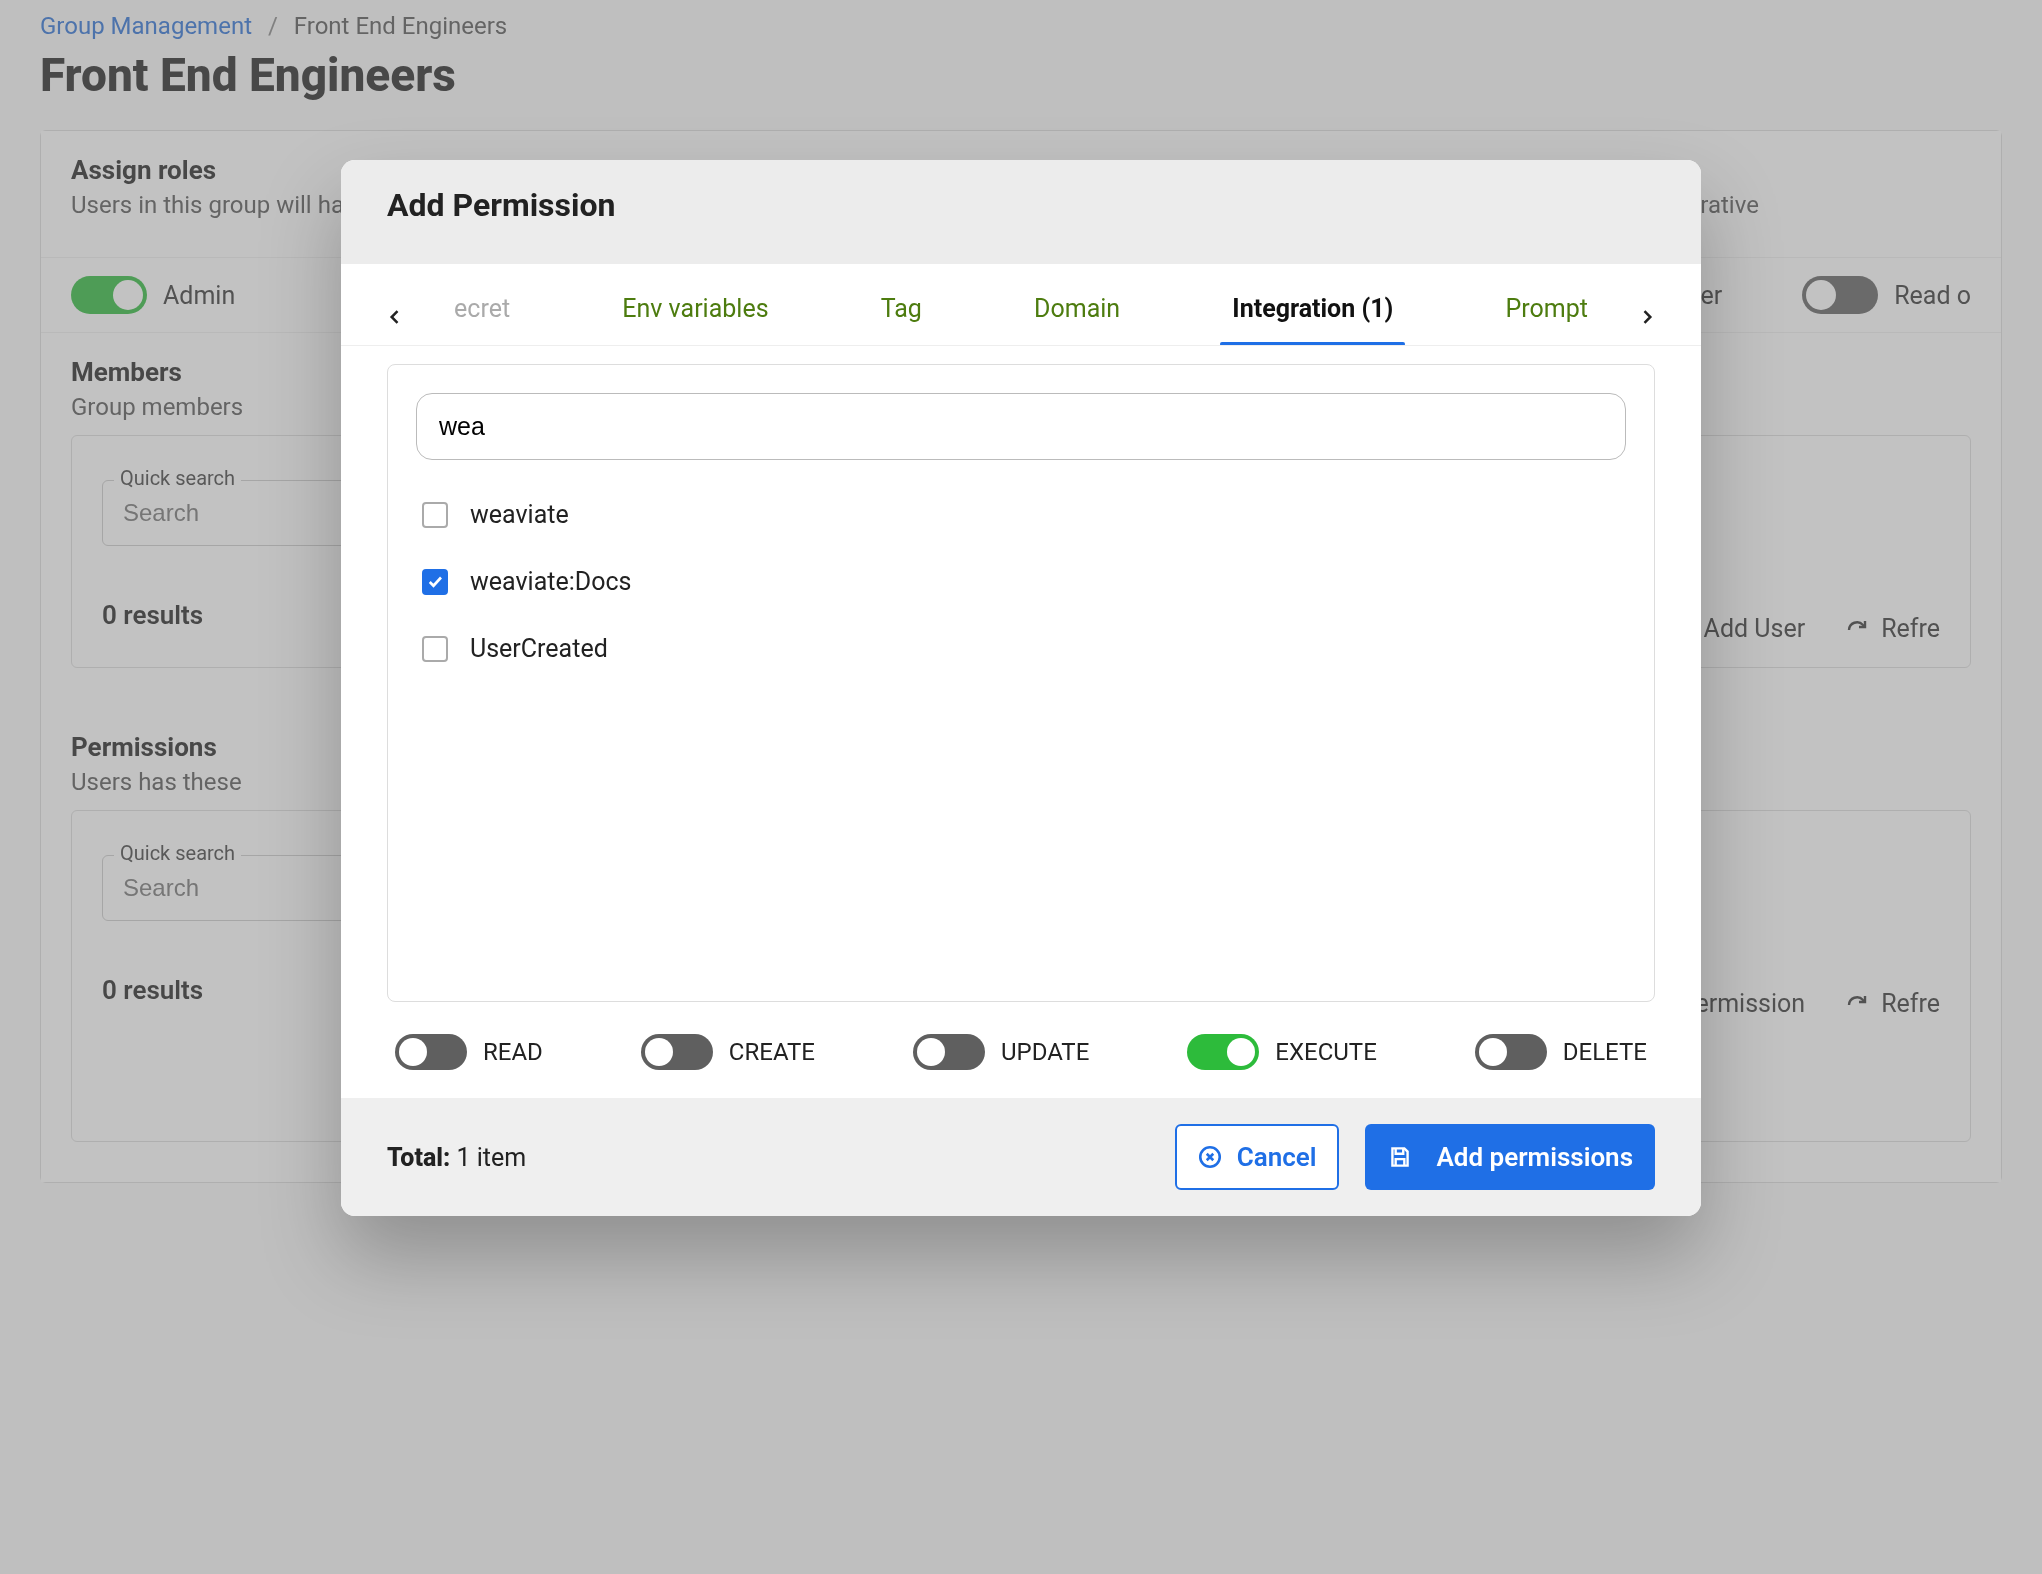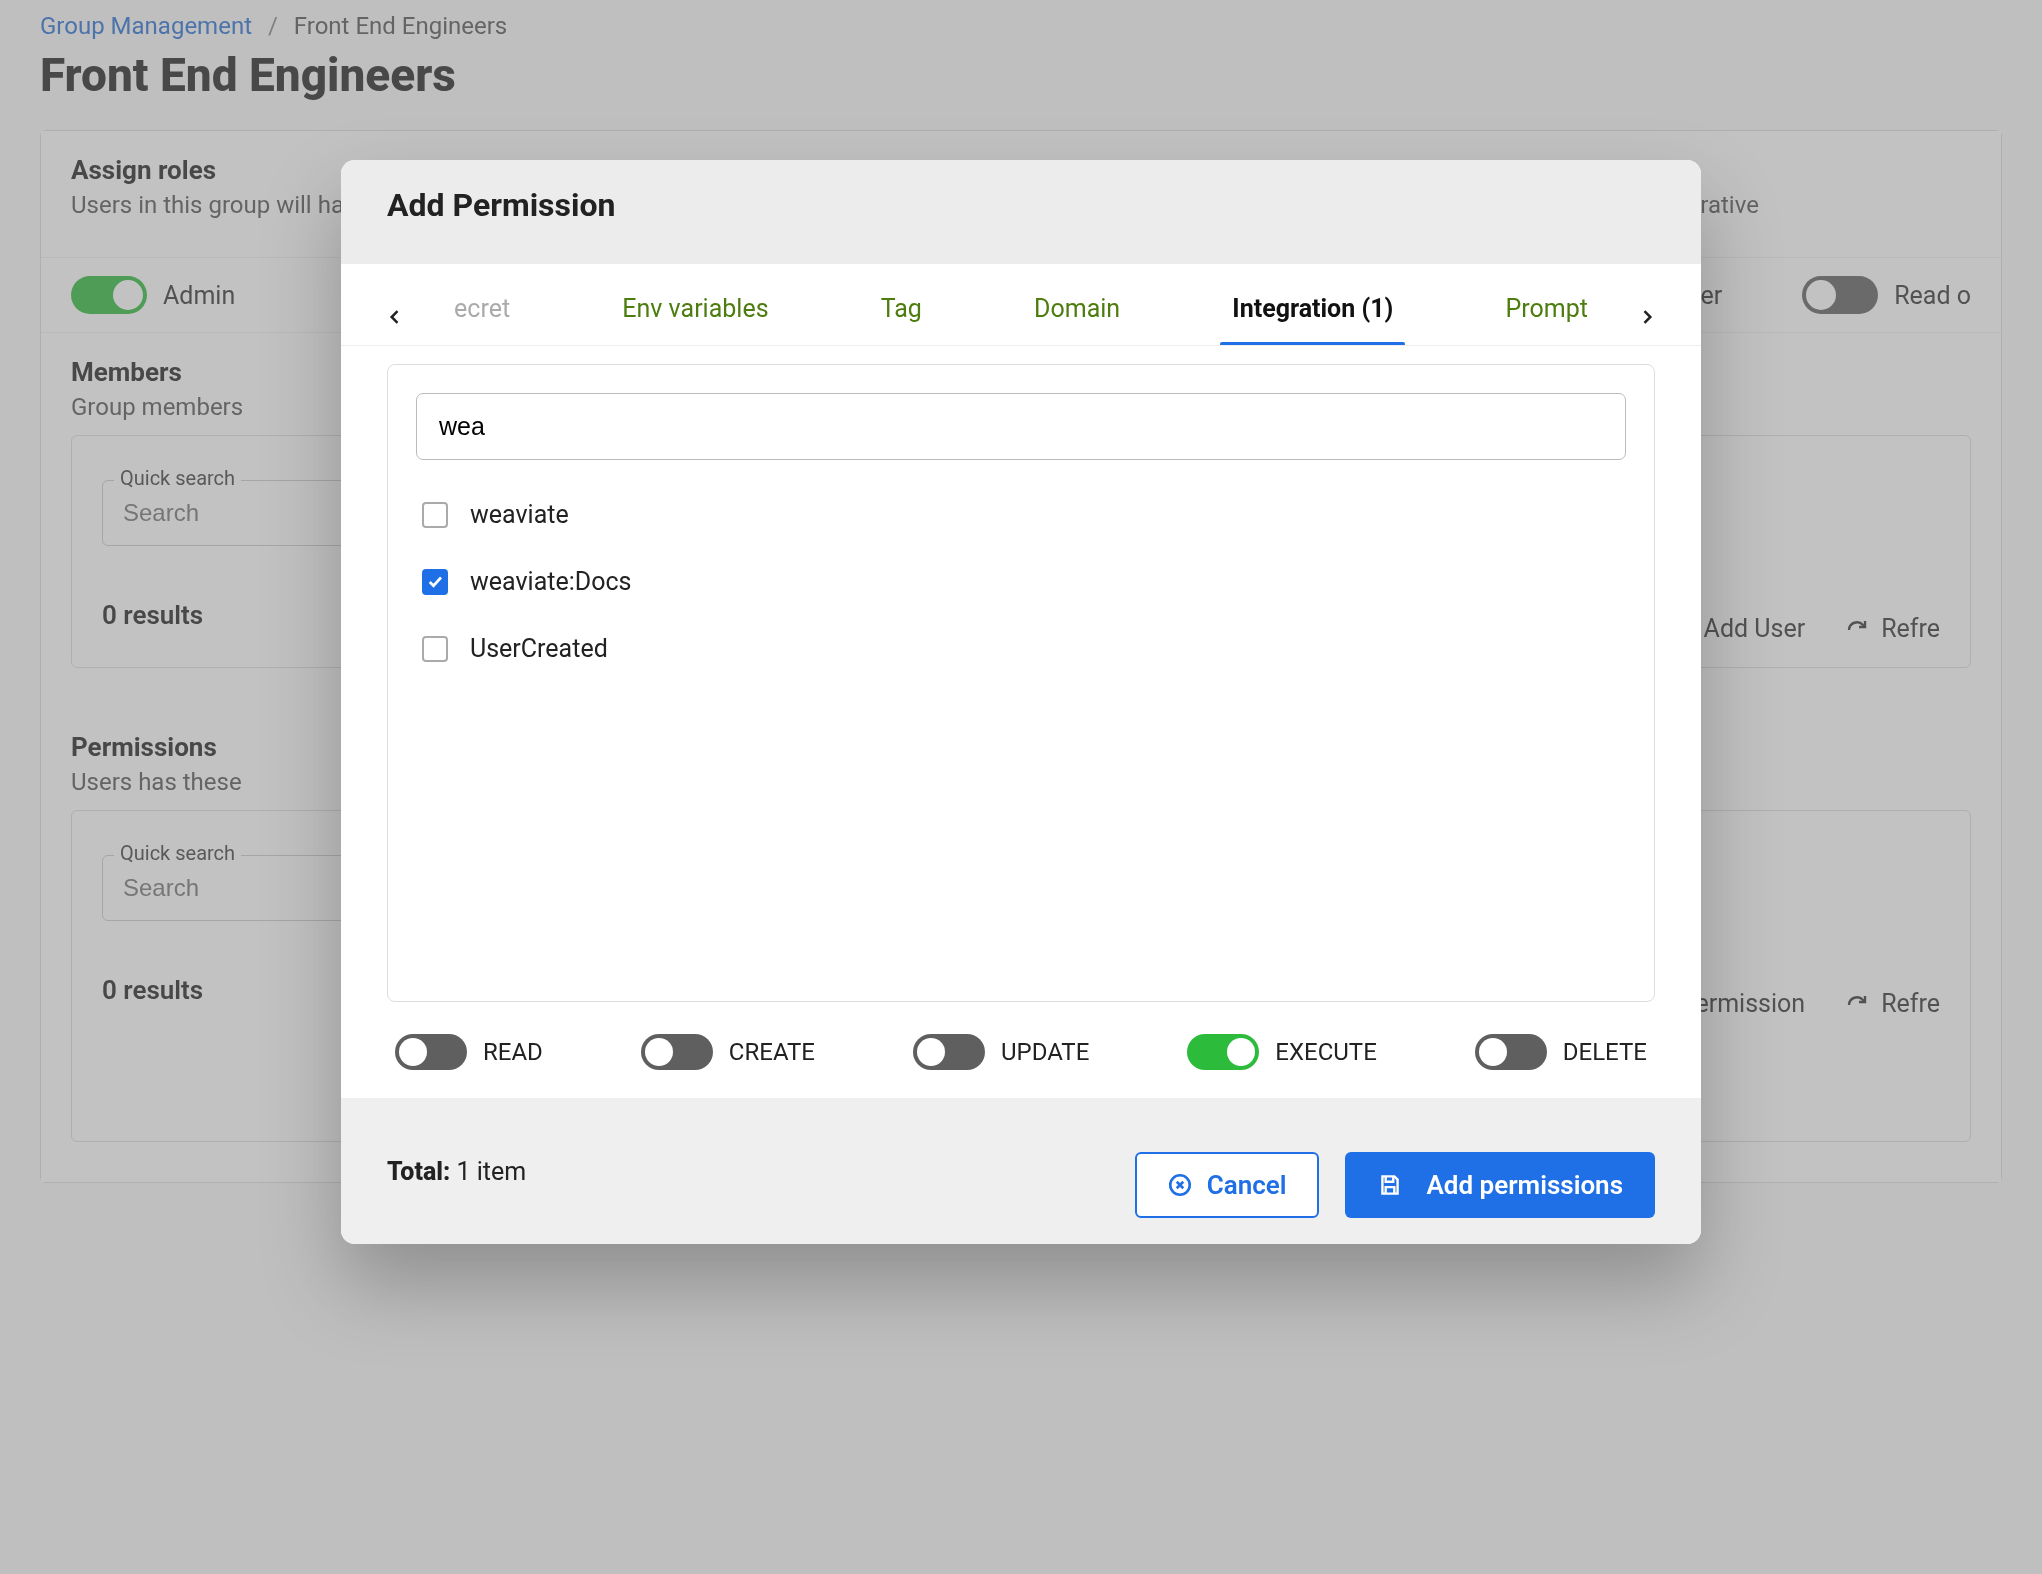--- a/index.html
+++ b/index.html
@@ -113,21 +113,21 @@
     background:#1f6fe6; border-radius:2px;
   }
   .chev { width:36px; height:36px; display:flex; align-items:center; justify-content:center; color:#333; cursor:pointer; flex:0 0 auto; }
 
   .modal-body { padding: 18px 46px 28px; }
   .body-card {
     border:1px solid #ddd; border-radius:8px; padding: 28px;
   }
   .filter-input {
     width:100%; padding: 18px 22px; font-size:25px; border:1px solid #bbb;
-    border-radius:7px; outline:none;
+    border-radius:16px; outline:none;
   }
   .options { margin-top: 30px; display:flex; flex-direction:column; gap: 38px; padding: 10px 6px 310px; }
   .option { display:flex; align-items:center; gap: 22px; font-size:25px; color:#222; cursor:pointer;}
   .checkbox {
     width:26px; height:26px; border:2px solid #aaa; border-radius:4px;
     display:flex; align-items:center; justify-content:center; flex:0 0 auto;
     background:#fff;
   }
   .checkbox.checked { background:#1f6fe6; border-color:#1f6fe6; }
   .checkbox.checked svg { stroke:#fff; }
@@ -139,22 +139,22 @@
 
   .modal-footer {
     background:#efefef;
     padding: 26px 46px;
     display:flex; align-items:center; justify-content:flex-end; gap:26px;
   }
   .total { margin-right:auto; font-size:25px; text-align:right; padding-right: 10px;}
   .total b { font-weight:800;margin-top:15px; }
   .btn {
     display:flex; align-items:center; gap:14px;
-    padding: 16px 30px; border-radius:6px; font-size:26px; font-weight:600;
-    cursor:pointer; border:2px solid transparent;margin-top:28px;
+    padding: 16px 20px; border-radius:6px; font-size:26px; font-weight:600;
+    cursor:pointer; border:2px solid transparent;
   }
   .btn-cancel { border-color:#1f6fe6; color:#1f6fe6; background:#fff; }
   .btn-primary { background:#1f6fe6; color:#fff;gap:24px; }
 
   svg { display:block; }
 
   
   .bg-dim { filter: none; }
 
 </style>

